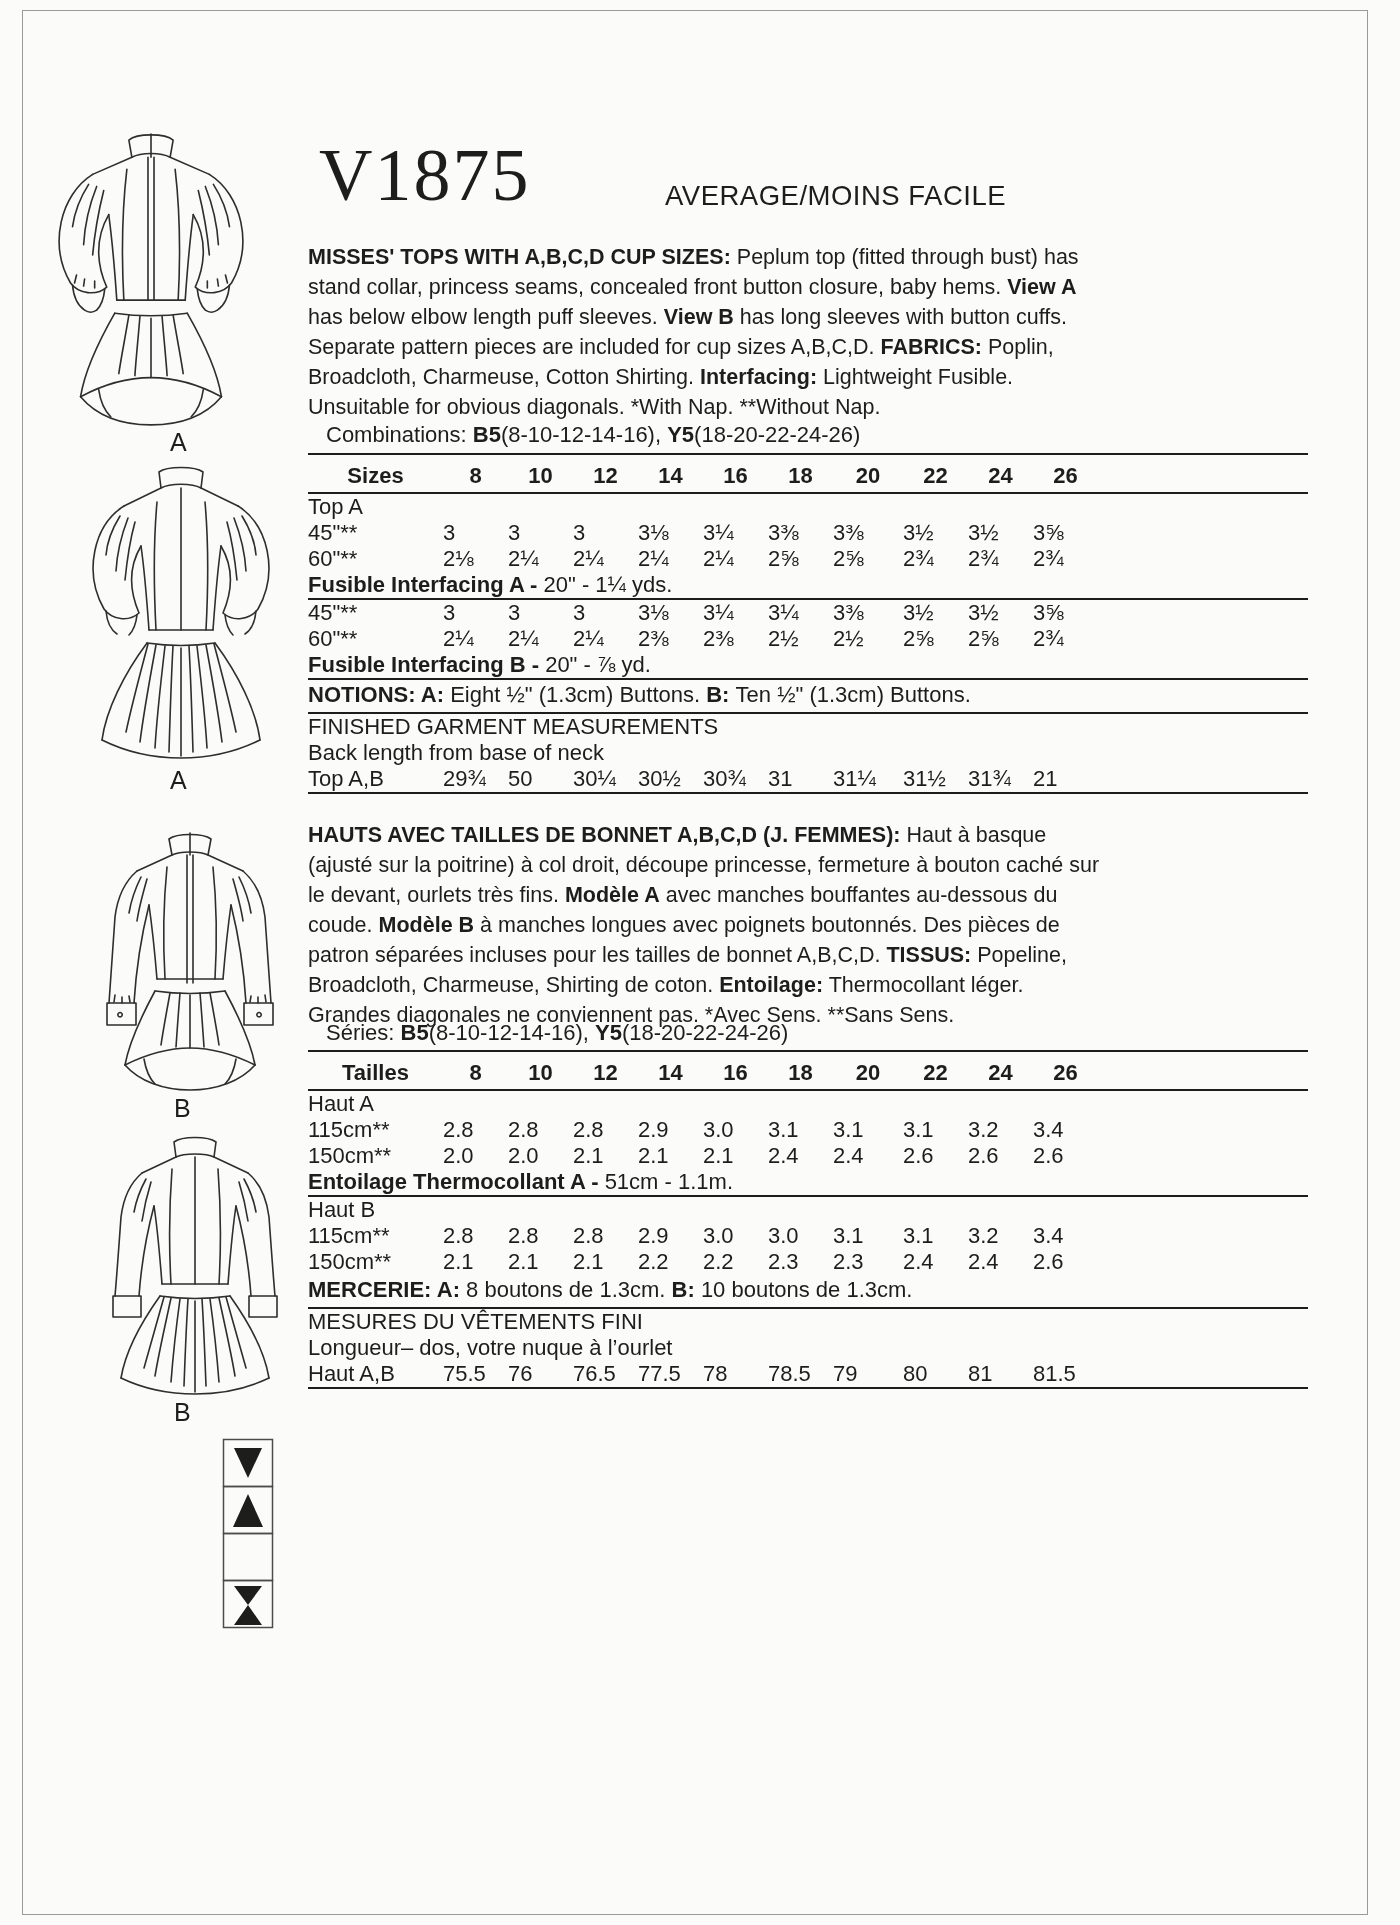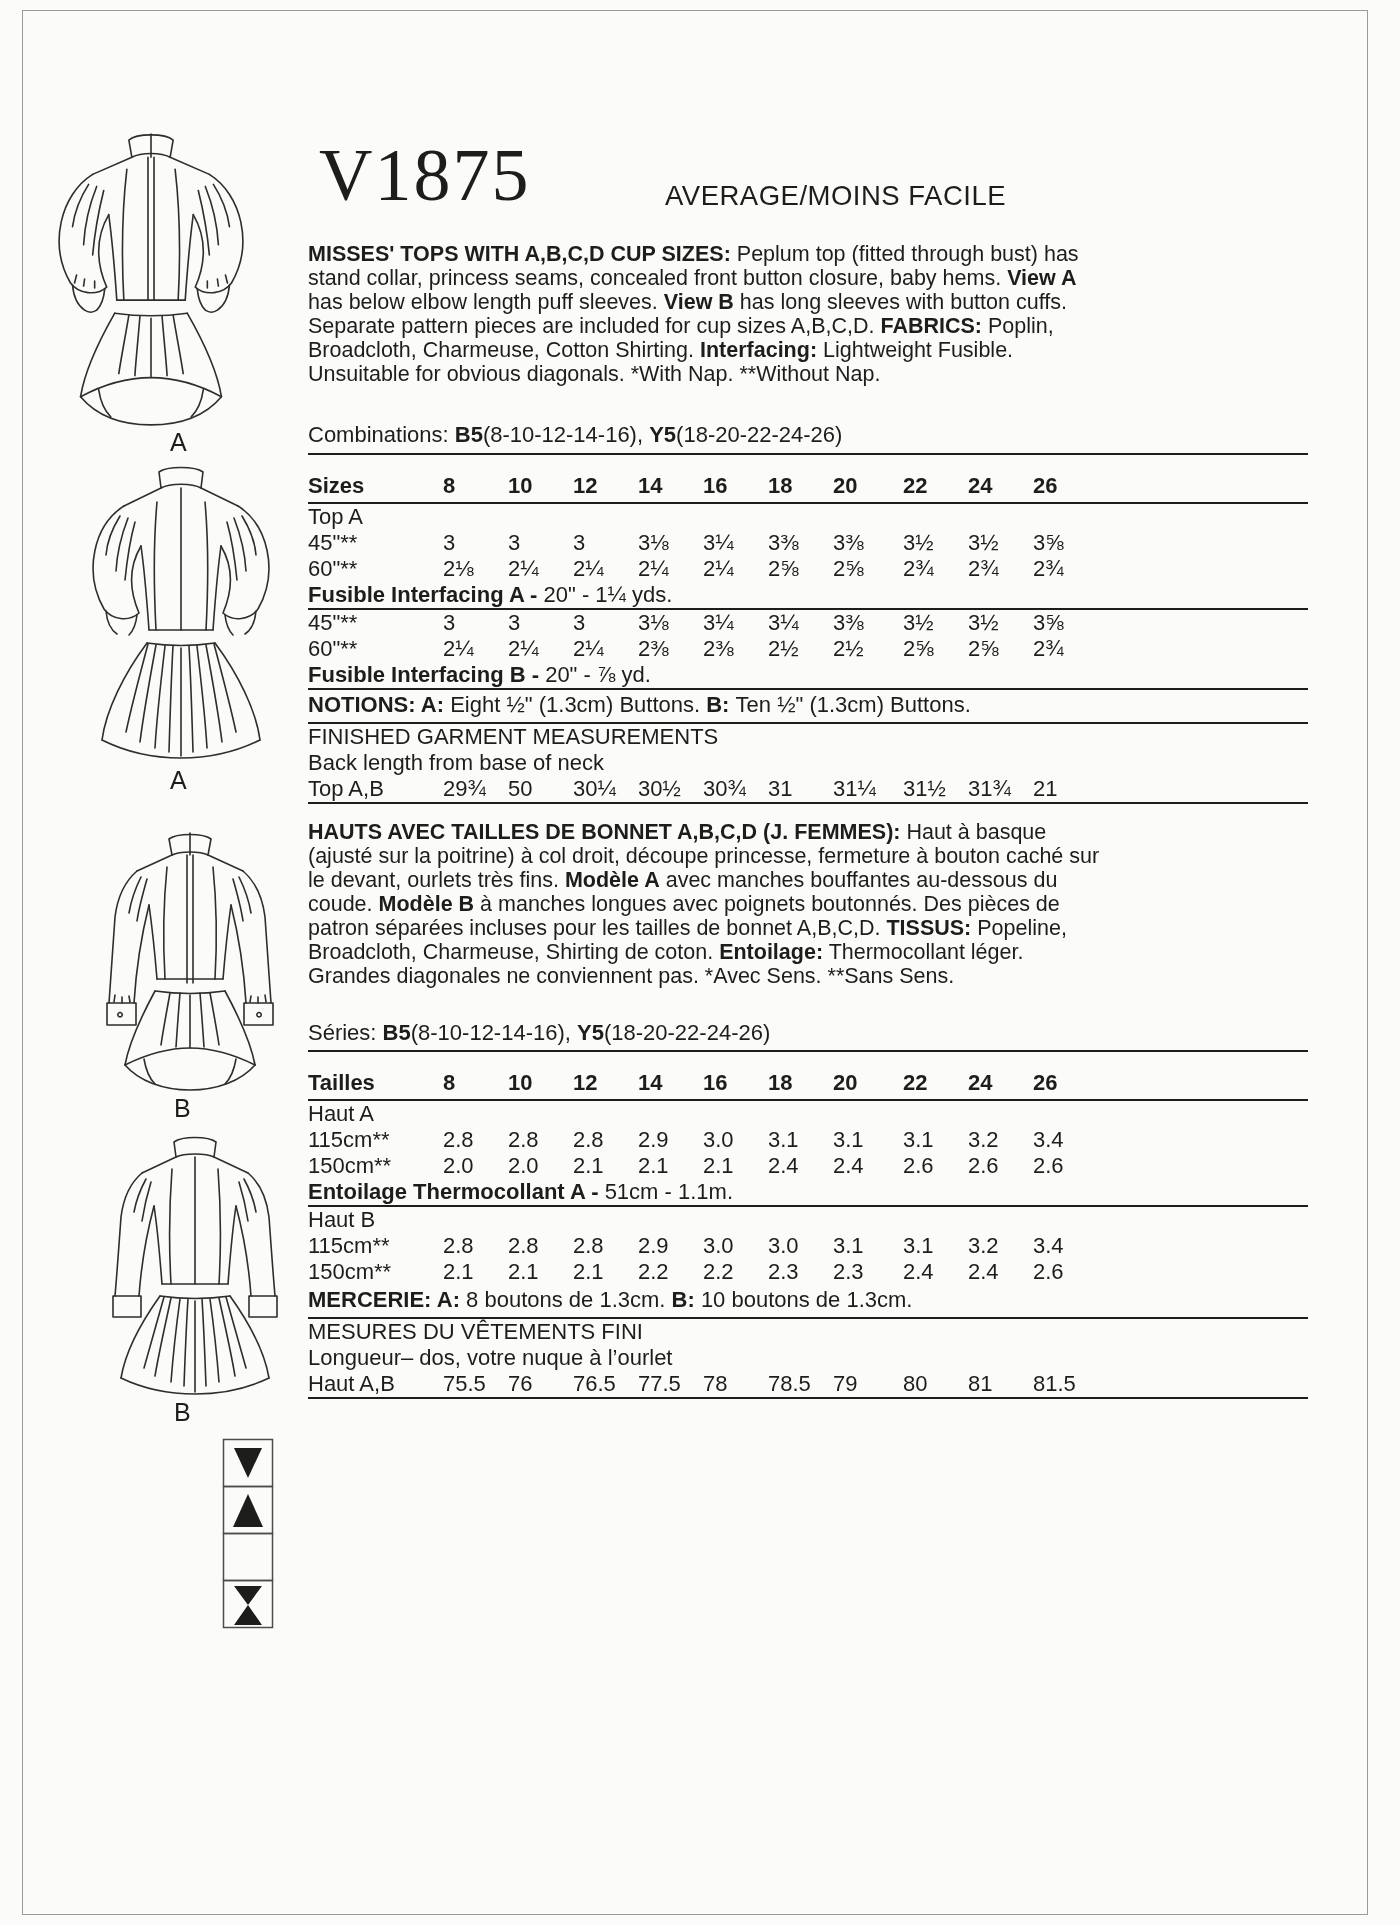--- a/index.html
+++ b/index.html
@@ -4,26 +4,26 @@
 <style>
   html,body{margin:0;padding:0;background:#d8d8d6;}
   .page{
     position:relative;width:1400px;height:1925px;background:#fbfbf9;
     font-family:"Liberation Sans",sans-serif;color:#1d1d1b;overflow:hidden;
   }
   .frame{position:absolute;left:22px;top:10px;width:1344px;height:1903px;border:1px solid #9a9a97;}
   .abs{position:absolute;}
   .pattern-title{font-family:"Liberation Serif",serif;font-size:74px;line-height:1;letter-spacing:2px;font-weight:500;margin-left:8px;}
   .difficulty{font-size:27.5px;letter-spacing:.5px;width:420px;text-align:left;}
-  .desc{width:795px;font-size:21.5px;line-height:24px;}
+  .desc{width:795px;font-size:21.5px;line-height:30px;}
   .desc b,.combo b,.trow b{font-weight:bold;}
-  .combo{font-size:22px;}
+  .combo{font-size:22px;margin-left:18px;}
   .sztable{width:1000px;font-size:22px;}
   .trow{display:grid;grid-template-columns:135px 65px 65px 65px 65px 65px 65px 70px 65px 65px 65px;align-items:baseline;line-height:26px;}
-  .trow.header{border-top:2.5px solid #1d1d1b;border-bottom:2.5px solid #1d1d1b;padding:18px 0 3px;font-weight:bold;}
+  .trow.header{border-top:2.5px solid #1d1d1b;border-bottom:2.5px solid #1d1d1b;padding:8px 0 3px;font-weight:bold;text-align:center;}
   .trow.rule{border-bottom:2.5px solid #1d1d1b;}
   .trow.pad{padding:2px 0 4px;}
   .trow.full>span{grid-column:1/-1;}
   .bold{font-weight:normal;}
   .view-label{font-size:25px;}
   svg{display:block;}
   .lineart path, .lineart rect{fill:none;stroke:#2e2e2c;stroke-width:1.6;stroke-linecap:round;stroke-linejoin:round;}
   .napkey rect{fill:none;stroke:#4c4c4a;stroke-width:1.5;}
   .napkey polygon{fill:#1d1d1b;stroke:none;}
 </style>

